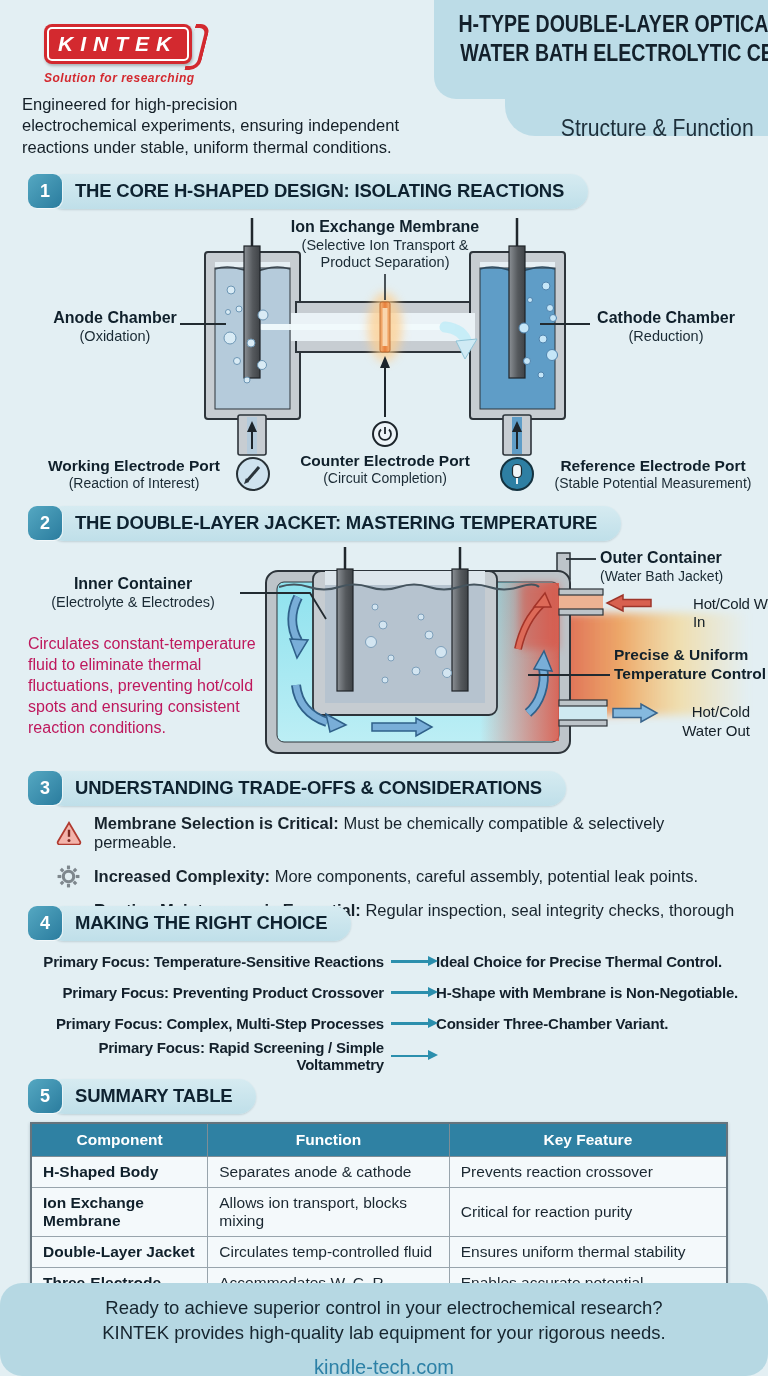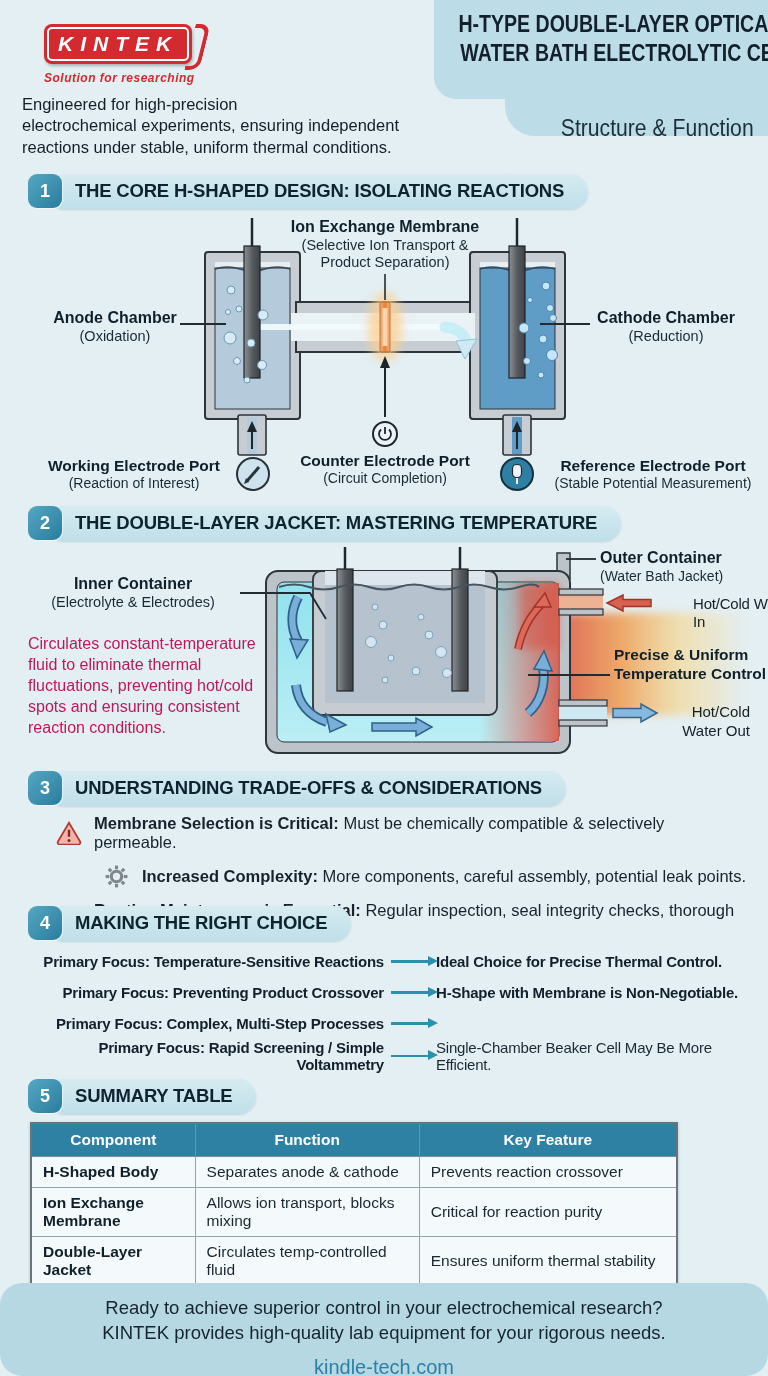--- a/index.html
+++ b/index.html
@@ -35,35 +35,35 @@
   .dlabel b{font-size:16px;color:#10202b;display:block;}
   .dlabel .sub{font-size:14.5px;color:#1a2a34;}
   .dlabel.small b{font-size:15.5px;}
   .dlabel.small .sub{font-size:14px;}
   .leftalign{text-align:left;}
   .hcell{position:absolute;left:0;top:212px;width:768px;height:293px;}
   .jacket{position:absolute;left:0;top:545px;width:768px;height:222px;}
   .jacket .body-text{position:absolute;left:28px;top:88px;width:250px;font-size:16px;line-height:1.32;color:#be185d;}
   
   .tradeoffs{position:absolute;left:56px;top:814px;width:690px;}
-  .to-row{display:flex;align-items:center;margin-bottom:12px;font-size:16.5px;color:#17232c;justify-content:flex-end;}
+  .to-row{display:flex;align-items:center;margin-bottom:12px;font-size:16.5px;color:#17232c;}
   .to-row .ic{width:27px;height:25px;margin-right:11px;flex:0 0 auto;display:flex;align-items:center;}
   .to-row b{white-space:pre-wrap;}
   .to-row span{white-space:pre-wrap;}
   
   .choices{position:absolute;left:28px;top:946px;width:724px;}
   .ch-row{display:grid;grid-template-columns:356px 52px 1fr;align-items:center;height:31px;}
   .ch-left{text-align:right;font-weight:bold;font-size:15px;letter-spacing:-.2px;color:#13202b;}
   .ch-arrow{position:relative;width:38px;height:2.4px;background:#2b8fad;margin:0 auto;}
   .ch-arrow::after{content:'';position:absolute;right:-9px;top:-4.5px;border-left:10px solid #2b8fad;
         border-top:5.7px solid transparent;border-bottom:5.7px solid transparent;}
   .ch-right{font-weight:bold;font-size:15px;letter-spacing:-.2px;color:#13202b;}
   .ch-right.normal{font-weight:normal;font-size:15px;color:#1b2933;}
   
-  .sumtable{position:absolute;left:30px;top:1122px;width:648px;border-collapse:collapse;
+  .sumtable{position:absolute;left:30px;top:1122px;width:698px;border-collapse:collapse;
             box-shadow:0 1px 3px rgba(40,70,85,.25);}
   .sumtable th{background:#2f81a3;color:#fff;font-size:15.5px;font-weight:bold;padding:7px 8px;
             border:1.5px solid #7e8d96;}
   .sumtable td{background:#f4f9fb;font-size:15.5px;padding:6px 11px;border:1.5px solid #98a4ac;color:#1a2730;}
   .sumtable td.c1{font-weight:bold;color:#10202b;}
   .sumtable{border:2px solid #66747d;}
   
   .footer{position:absolute;left:0;top:1283px;width:768px;height:93px;background:#b6d8e3;text-align:center;border-radius:22px;}
   .footer .l{font-size:18.5px;color:#15242e;line-height:1.35;}
   .footer .l1{margin-top:13px;}
@@ -423,25 +423,25 @@
       <div class="ch-right">Ideal Choice for Precise Thermal Control.</div>
     </div>
     <div class="ch-row">
       <div class="ch-left">Primary Focus: Preventing Product Crossover</div>
       <div class="ch-arrow"></div>
       <div class="ch-right">H-Shape with Membrane is Non-Negotiable.</div>
     </div>
     <div class="ch-row">
       <div class="ch-left">Primary Focus: Complex, Multi-Step Processes</div>
       <div class="ch-arrow"></div>
+      <div class="ch-right">Consider Three-Chamber Variant.</div>
     </div>
     <div class="ch-row">
       <div class="ch-left">Primary Focus: Rapid Screening / Simple Voltammetry</div>
       <div class="ch-arrow"></div>
-      <div class="ch-right normal">Single-Chamber Beaker Cell May Be More Efficient.</div>
     </div>
   </div>
 
   <div class="sec-head" style="top:1078px;">
     <div class="badge">5</div>
     <div class="pill">SUMMARY TABLE</div>
   </div>
   <table class="sumtable">
     <colgroup>
         <col style="width:25.4%">

